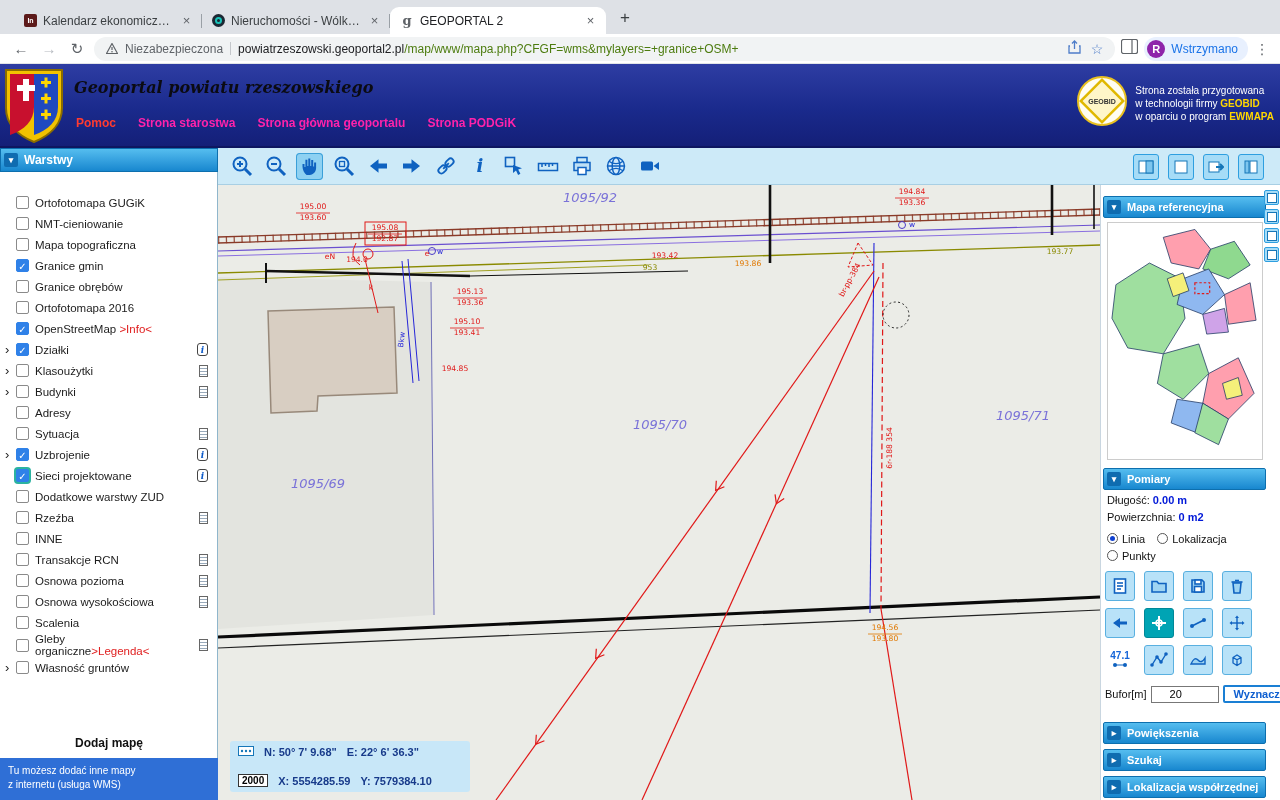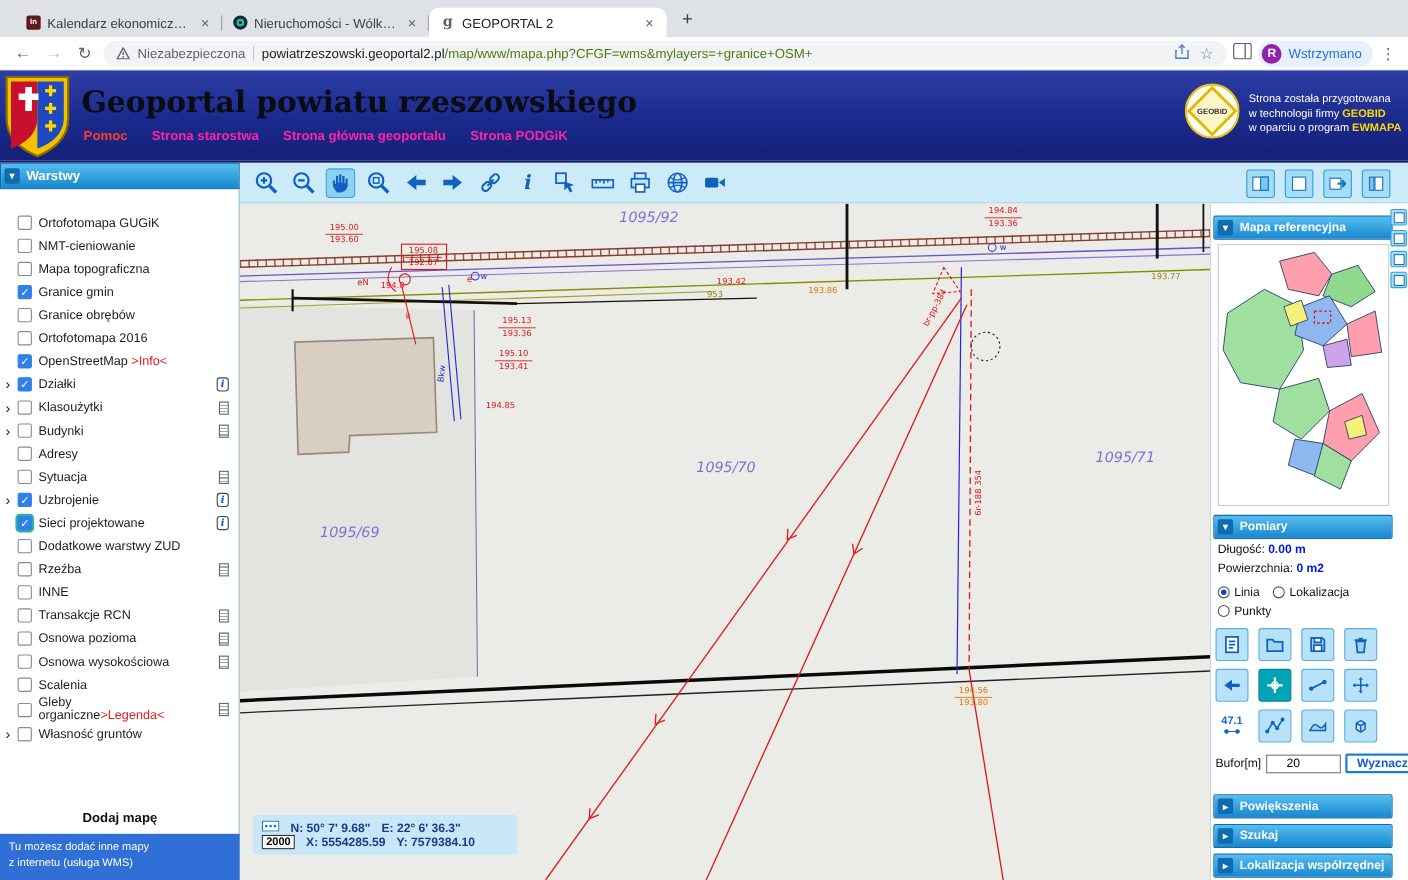--- a/index.html
+++ b/index.html
@@ -32,21 +32,21 @@
   .omni-right{margin-left:auto;display:flex;gap:10px;align-items:center;flex:0 0 auto}
   .blueico{color:#4d7cc9;font-size:14px}
   .pill{display:flex;align-items:center;gap:6px;background:#e8f0fe;border-radius:12px;height:24px;padding:0 10px 0 3px;flex:0 0 auto}
   .avatar{width:18px;height:18px;border-radius:50%;background:#8e24aa;color:#fff;font-size:11px;font-weight:bold;display:flex;align-items:center;justify-content:center}
   .pill-label{color:#1a73e8;font-size:12px;white-space:nowrap}
   .dots{color:#5f6368;font-size:14px;width:16px;text-align:center}
 
   
   .siteheader{position:absolute;left:0;top:64px;width:1280px;height:84px;background:linear-gradient(180deg,#2e3da3 0%,#1a2a8c 55%,#141f78 100%);border-bottom:2px solid #0e1660;box-sizing:border-box}
   .coat{position:absolute;left:3px;top:3px}
-  .site-title{position:absolute;left:74px;top:14px;font-family:"DejaVu Serif",serif;font-weight:bold;font-size:27px;color:#0b0b12}
+  .site-title{position:absolute;left:74px;top:14px;font-family:"DejaVu Serif",serif;font-style:italic;font-weight:bold;font-size:16px;color:#0b0b12}
   .header-links{position:absolute;left:76px;top:52px;display:flex;gap:22px;font-size:12px;font-weight:bold}
   .hlink{color:#ff22aa;cursor:pointer}
   .hlink.first{color:#ff3b30}
   .credit{position:absolute;right:6px;top:10px;display:flex;align-items:center;gap:8px}
   .credit-text{font-size:10px;color:#fff;line-height:13px}
   .brand{color:#ffd700;font-weight:bold}
 
   
   .sidebar{position:absolute;left:0;top:148px;width:218px;height:652px;background:#fff;border-right:1px solid #8fb6cc;box-sizing:border-box}
   .phead{height:22px;background:linear-gradient(180deg,#55bdef 0%,#1887cf 100%);border:1px solid #0d6fae;border-radius:2px;color:#fff;font-weight:bold;font-size:11px;display:flex;align-items:center;gap:6px;padding-left:3px;box-sizing:border-box}
@@ -83,21 +83,21 @@
   .mapsvg{position:absolute;left:0;top:0}
   .mapsvg text{font-family:"DejaVu Sans",sans-serif}
   .ev{font-size:7.6px;fill:#e01818;text-anchor:middle}
   .ev.orange{fill:#e07800}
   .ev.olive{fill:#8a8a00}
   .bl{font-size:7.5px;fill:#2626d8;text-anchor:middle}
   .pcl{font-size:13px;font-style:italic;fill:#7a72d8;text-anchor:middle}
 
   .coordbox{position:absolute;left:12px;top:556px;width:240px;background:#c8e7f8;border-radius:3px;padding:5px 8px;font-size:11px;font-weight:bold;color:#173a8a;box-sizing:border-box}
   .crow{display:flex;align-items:center;gap:10px}
-  .crow + .crow{margin-top:0}
+  .crow + .crow{margin-top:16px}
   .scalebox{background:#fff;border:1px solid #333;color:#000;font-size:10px;padding:0 3px;font-weight:bold}
 
   
   .rightpanel{position:absolute;left:882px;top:37px;width:180px;height:615px;background:#fff;border-left:1px solid #c9d6e0;box-sizing:border-box}
   .rightpanel .phead{position:absolute;left:2px;width:163px}
   .refmap{position:absolute;left:6px;top:37px;width:156px;height:238px;border:1px solid #ccc;background:#fff;box-sizing:border-box}
   .meas{position:absolute;left:6px;font-size:11px;color:#111}
   .meas b{color:#0018d8}
   .radiorow{position:absolute;left:6px;display:flex;align-items:flex-start;gap:4px;font-size:11px;color:#111}
   .radio{width:11px;height:11px;border:1px solid #555;border-radius:50%;background:#fff;display:inline-block;position:relative;box-sizing:border-box;flex:0 0 auto}

